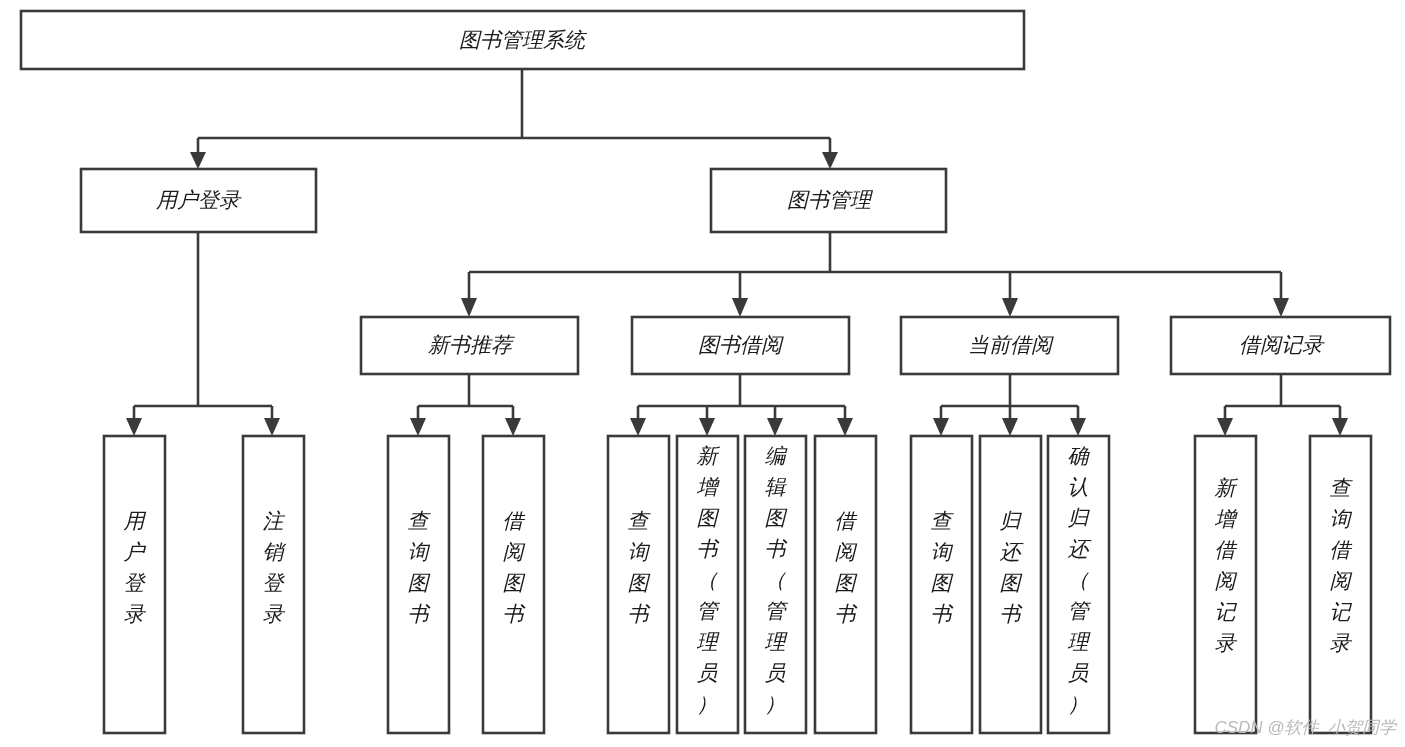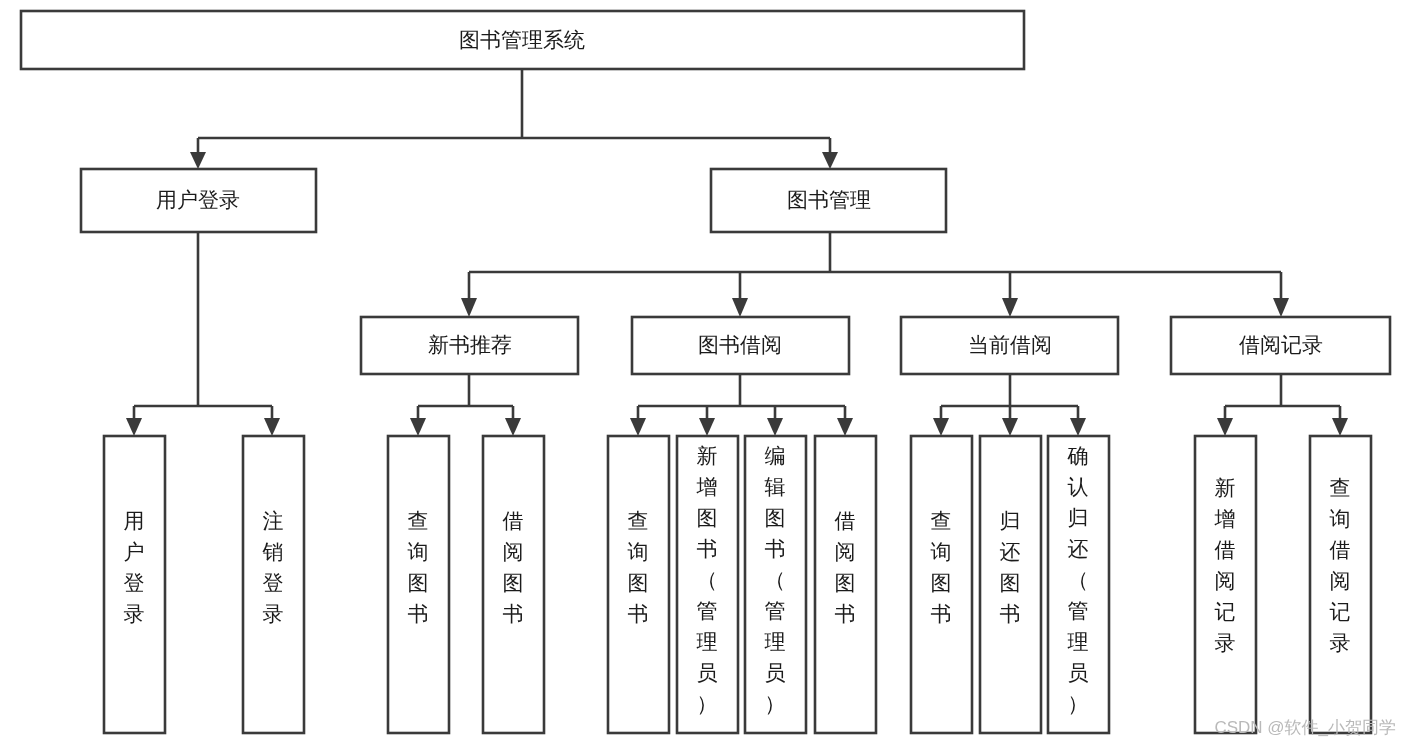--- a/index.html
+++ b/index.html
@@ -10,20 +10,21 @@
   }
   body {
     font-family: "Liberation Sans", "DejaVu Sans", sans-serif;
   }
   #diagram-root {
     position: relative;
     width: 1405px;
     height: 747px;
     background: #ffffff;
     overflow: hidden;
+    font-style: italic;
   }
   svg#flowchart {
     display: block;
     width: 1405px;
     height: 747px;
   }
   .node-box {
     fill: #ffffff;
     stroke: #3a3a3a;
     stroke-width: 2.6;

